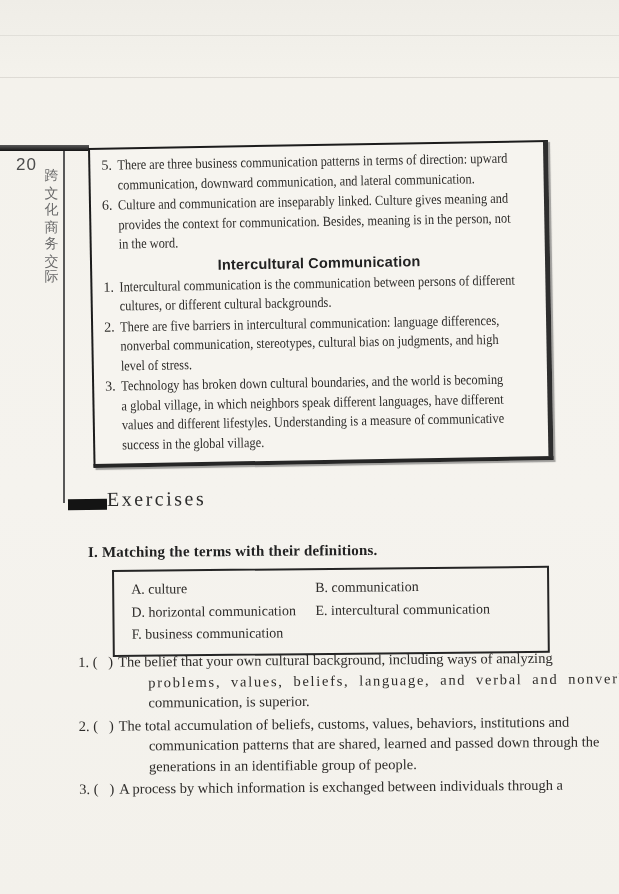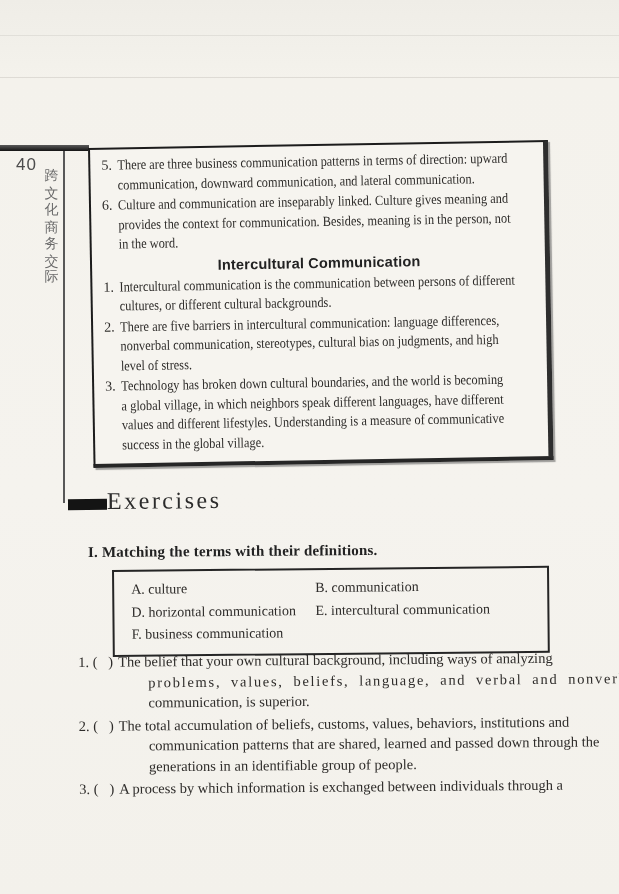--- a/index.html
+++ b/index.html
@@ -46,21 +46,21 @@
   .s-line{font-size:14px;line-height:19.5px;white-space:nowrap;
     transform:scaleX(.885);transform-origin:0 50%;}
   .box-heading{
     text-align:center;font-family:"Liberation Sans",sans-serif;font-weight:bold;
     font-size:14.5px;color:#222;margin:4px 0 3px 0;letter-spacing:.2px;
   }
 
   
   .ex-marker{position:absolute;left:68px;top:499px;width:39px;height:11px;background:#141414;
     transform:rotate(-.4deg);}
-  .ex-title{position:absolute;left:107px;top:488px;font-size:24px;color:#2c2c2c;
+  .ex-title{position:absolute;left:107px;top:488px;font-size:20px;color:#2c2c2c;
     letter-spacing:2.5px;transform:rotate(-.5deg);transform-origin:0 50%;}
   .matching-title{position:absolute;left:88px;top:544px;font-weight:bold;font-size:15px;
     color:#222;transform:rotate(-.4deg);transform-origin:0 50%;letter-spacing:.2px;}
 
   .options-box{
     position:absolute;left:112px;top:570px;width:437px;box-sizing:border-box;
     border:2px solid #252525;background:transparent;
     padding:7px 8px 8px 17px;
     transform:rotate(-.55deg);transform-origin:0 0;
   }
@@ -78,21 +78,21 @@
 </style>
 </head>
 <body>
 
 <div class="page">
 
   <div class="scan-line l1"></div>
   <div class="scan-line l2"></div>
 
   <div class="header-rule"></div>
-  <div class="page-number">40</div>
+  <div class="page-number">20</div>
   <div class="side-title">跨文化商务交际</div>
   <div class="vrule"></div>
 
   <div class="summary-box">
     <div id="items-top">
         <div class="s-item">
           <span class="s-num">5.</span>
           <div class="s-lines">
             <div class="s-line">There are three business communication patterns in terms of direction: upward</div>
             <div class="s-line">communication, downward communication, and lateral communication.</div>

